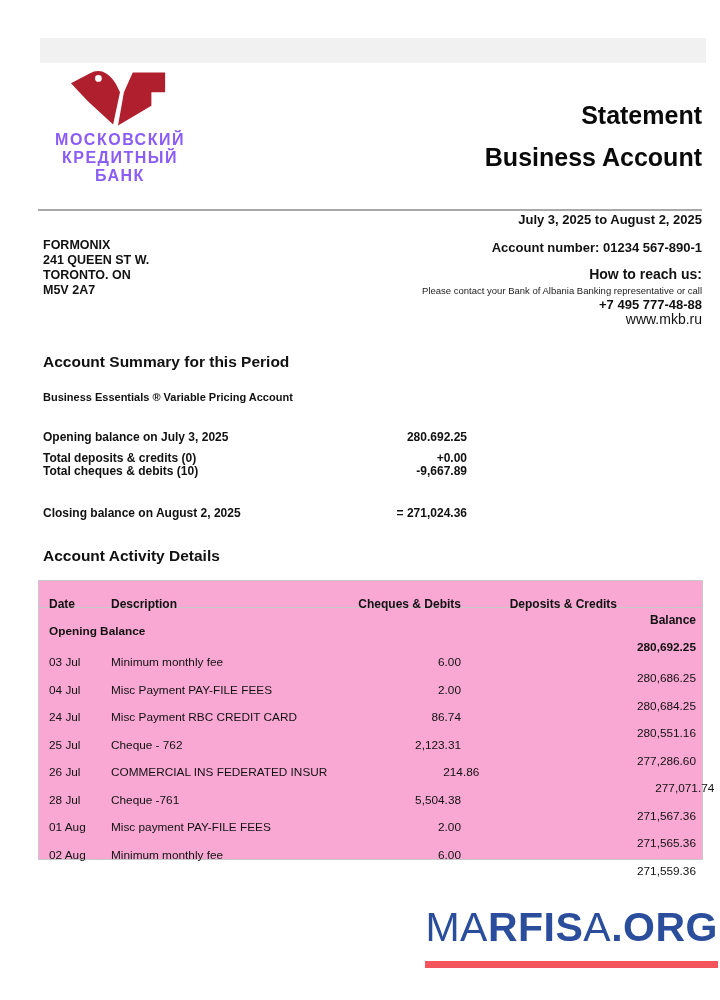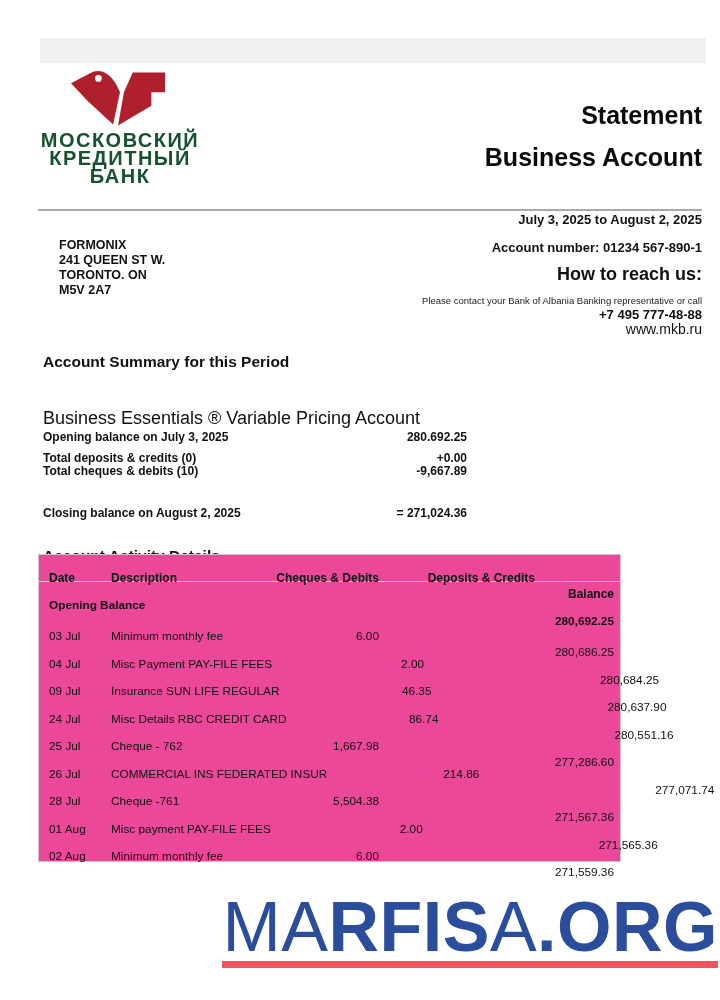--- a/index.html
+++ b/index.html
@@ -6,68 +6,68 @@
   html,body { background:#fff; }
   .page {
     position:relative; width:720px; height:1000px; background:#ffffff;
     font-family:"Liberation Sans", sans-serif; color:#111; overflow:hidden;
   }
   .topbar { position:absolute; left:40px; top:38px; width:666px; height:25px; background:#f1f1f1; }
 
   
   .logo-block { position:absolute; left:38px; top:70px; width:164px; text-align:center; }
   .logo-mark { display:block; margin:0 auto 4px auto; }
-  .bank-name { color:#14532d; font-weight:700; font-size:20px; line-height:18px; letter-spacing:1.5px; }
+  .bank-name { color:#8b5cf6; font-weight:700; font-size:16px; line-height:18px; letter-spacing:1.5px; }
 
   
   .doc-title { position:absolute; right:18px; top:94px; text-align:right;
     font-size:25px; font-weight:700; line-height:42px; color:#0a0a0a; }
 
   .rule { position:absolute; left:38px; top:209px; width:664px; height:2px; background:#a9a9a9; }
 
   .period { position:absolute; right:18px; top:212px; font-size:13px; font-weight:700; }
 
-  .address { position:absolute; left:59px; top:238px; font-size:12.5px; font-weight:700; line-height:15px; }
+  .address { position:absolute; left:43px; top:238px; font-size:12.5px; font-weight:700; line-height:15px; }
 
   .acct-num { position:absolute; right:18px; top:240px; font-size:13px; font-weight:700;margin-left:20px; }
 
   .reach { position:absolute; right:18px; top:267px; text-align:right; }
-  .reach-heading { font-size:18px; font-weight:700; line-height:15px; margin-bottom:12px; }
+  .reach-heading { font-size:14px; font-weight:700; line-height:15px; margin-bottom:2px; }
   .reach-note { font-size:9.5px; line-height:13px; color:#222; }
   .reach-phone { font-size:13px; font-weight:700; line-height:15px; }
   .reach-site { font-size:14px; line-height:15px; }
 
   .section-heading { position:absolute; left:43px; font-size:15.5px; font-weight:700; }
   .summary-heading { top:353px; }
-  .product-line { position:absolute; left:43px; top:408px; font-size:18px; font-weight:400; }
+  .product-line { position:absolute; left:43px; top:391px; font-size:11px; font-weight:700; }
 
   .summary-row { position:absolute; left:43px; width:424px; display:flex;
     justify-content:space-between; font-size:12px; font-weight:700; }
   .summary-row.r0 { top:430px; }
   .summary-row.r1 { top:451px; }
   .summary-row.r2 { top:464px; }
   .summary-row.r3 { top:506px; }
 
   .activity-heading { top:547px; }
 
-  .activity-table { position:absolute; left:38px; top:554px; width:583px;
-    border:1px solid #c9c9c9; background:#ec4899; font-size:11.8px; }
+  .activity-table { position:absolute; left:38px; top:580px; width:665px;
+    border:1px solid #c9c9c9; background:#f9a8d4; font-size:11.8px; }
   .t-row { display:grid; grid-template-columns:72px 1fr 152px 156px 85px; align-items:center; }
   .t-head { height:27px; font-weight:700; font-size:12px; border-bottom:1px solid #c9c9c9; }
   .t-opening { height:31px; font-weight:700; }
   .t-data { height:27.5px; }
   .c-date { padding-left:10px; white-space:nowrap; }
   .c-desc { white-space:nowrap; }
   .c-num { text-align:right; white-space:nowrap; }
   .c-bal { text-align:right; padding-right:6px; white-space:nowrap;margin-top:32px; }
   .t-opening .c-open-label { grid-column:1 / span 2; padding-left:10px; }
 
   
   .watermark { position:absolute; right:2px; top:896px; text-align:right; }
-  .wm-text { font-size:70px; line-height:62px; color:#2a4d9c; letter-spacing:0.5px; white-space:nowrap; }
+  .wm-text { font-size:41px; line-height:62px; color:#2a4d9c; letter-spacing:0.5px; white-space:nowrap; }
   .wm-thin { font-weight:400; }
   .wm-bold { font-weight:700; }
   .wm-underline { height:7px; background:#f4545c; margin-top:3px; width:100%; }
 </style>
 </head>
 <body>
 
 <div class="page">
 
   <div class="topbar"></div>
@@ -156,37 +156,30 @@
       <div class="c-bal">280,686.25</div>
     </div>
     <div class="t-row t-data">
       <div class="c-date">04 Jul</div>
       <div class="c-desc">Misc Payment PAY-FILE FEES</div>
       <div class="c-num">2.00</div>
       <div class="c-num"></div>
       <div class="c-bal">280,684.25</div>
     </div>
     <div class="t-row t-data">
-      <div class="c-date">09 Jul</div>
-      <div class="c-desc">Insurance SUN LIFE REGULAR</div>
-      <div class="c-num">46.35</div>
-      <div class="c-num"></div>
-      <div class="c-bal">280,637.90</div>
-    </div>
-    <div class="t-row t-data">
       <div class="c-date">24 Jul</div>
-      <div class="c-desc">Misc Details RBC CREDIT CARD</div>
+      <div class="c-desc">Misc Payment RBC CREDIT CARD</div>
       <div class="c-num">86.74</div>
       <div class="c-num"></div>
       <div class="c-bal">280,551.16</div>
     </div>
     <div class="t-row t-data">
       <div class="c-date">25 Jul</div>
       <div class="c-desc">Cheque - 762</div>
-      <div class="c-num">1,667.98</div>
+      <div class="c-num">2,123.31</div>
       <div class="c-num"></div>
       <div class="c-bal">277,286.60</div>
     </div>
     <div class="t-row t-data">
       <div class="c-date">26 Jul</div>
       <div class="c-desc">COMMERCIAL INS FEDERATED INSUR</div>
       <div class="c-num">214.86</div>
       <div class="c-num"></div>
       <div class="c-bal">277,071.74</div>
     </div>

